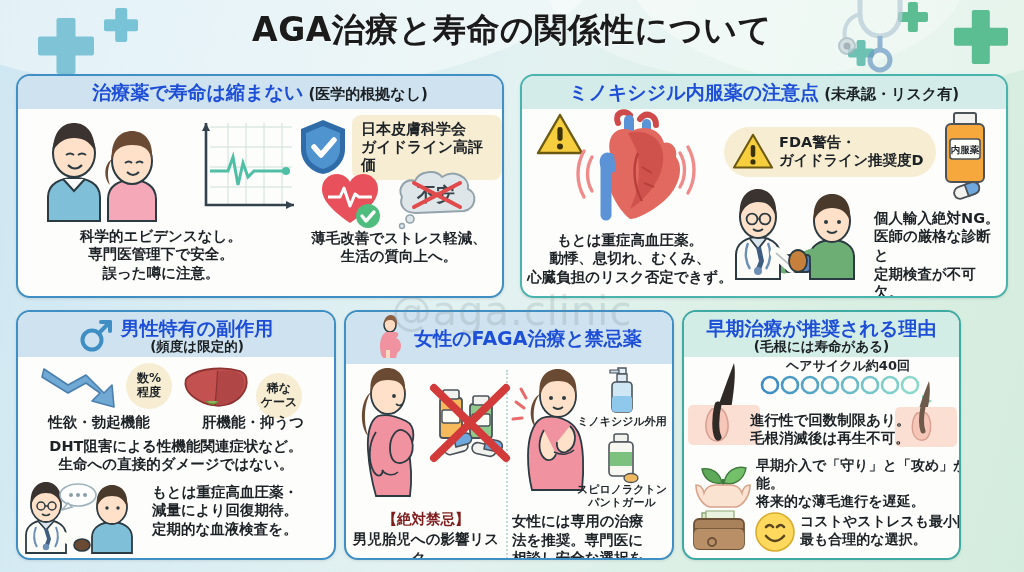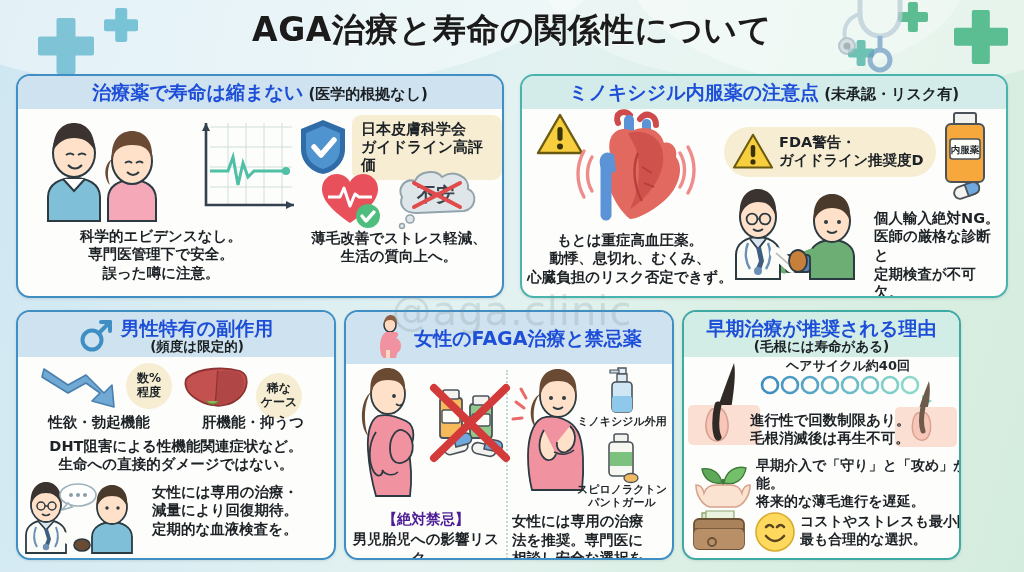--- a/index.html
+++ b/index.html
@@ -76,21 +76,21 @@
   .head-text { text-align: center; line-height: 1.1; }
   .head-main { font-size: 19px; font-weight: 700; color: #1d4ed8; }
   .head-sub  { font-size: 15px; font-weight: 700; color: #1b2024; }
   .head-note { font-size: 13.5px; font-weight: 700; color: #1b2024; display: block; }
 
   .card-body { padding: 6px 8px 4px; position: relative; height: calc(100% - 40px); }
 
   
   .cap { font-size: 14.5px; font-weight: 700; color: #1d2226; line-height: 1.28; text-align: center; }
   .tiny { font-size: 10.5px; font-weight: 700; color: #22282c; text-align: center; line-height: 1.15; }
-  .red { color: #4c1d95; }
+  .red { color: #7f1d1d; }
 
   
   .badge-cream {
     background: #f7edd2; border-radius: 9px; padding: 5px 9px;
     font-size: 15px; font-weight: 700; color: #1d2226; line-height: 1.22;
   }
   .circle-cream {
     background: #f7edd2; border-radius: 50%;
     width: 46px; height: 46px; display: flex; flex-direction: column;
     align-items: center; justify-content: center;
@@ -370,21 +370,21 @@
 
         <ellipse cx="54" cy="16" rx="18" ry="11" fill="#fff" stroke="#9fb3bd" stroke-width="1.6"></ellipse>
         <path d="M44 24 l-6 7 l10-3z" fill="#fff" stroke="#9fb3bd" stroke-width="1.6"></path>
         <g fill="#8b9fa9">
             <circle cx="47" cy="16" r="2"></circle>
             <circle cx="54" cy="16" r="2"></circle>
             <circle cx="61" cy="16" r="2"></circle>
           </g>
       </svg>
 
-      <div class="cap" style="position:absolute; left:134px; top:126px; width:178px; text-align:left; white-space:pre-line;">女性には専用の治療・
+      <div class="cap" style="position:absolute; left:134px; top:126px; width:178px; text-align:left; white-space:pre-line;">もとは重症高血圧薬・
 減量により回復期待。
 定期的な血液検査を。</div>
     </div>
   </div>
 
   <div class="card blue" style="left:344px; top:310px; width:330px; height:250px;">
     <div class="card-head">
       <svg width="30" height="40" viewBox="0 0 30 40">
         <ellipse cx="14" cy="7" rx="6" ry="7" fill="#ffd9c0" stroke="#2c3a42" stroke-width="1.5"></ellipse>
         <path d="M8 6 c0-7 4-9 7-9 s7 3 6 10 c-2-4-4-5-7-5 s-5 1-6 4z" fill="#8a5f44"></path>

